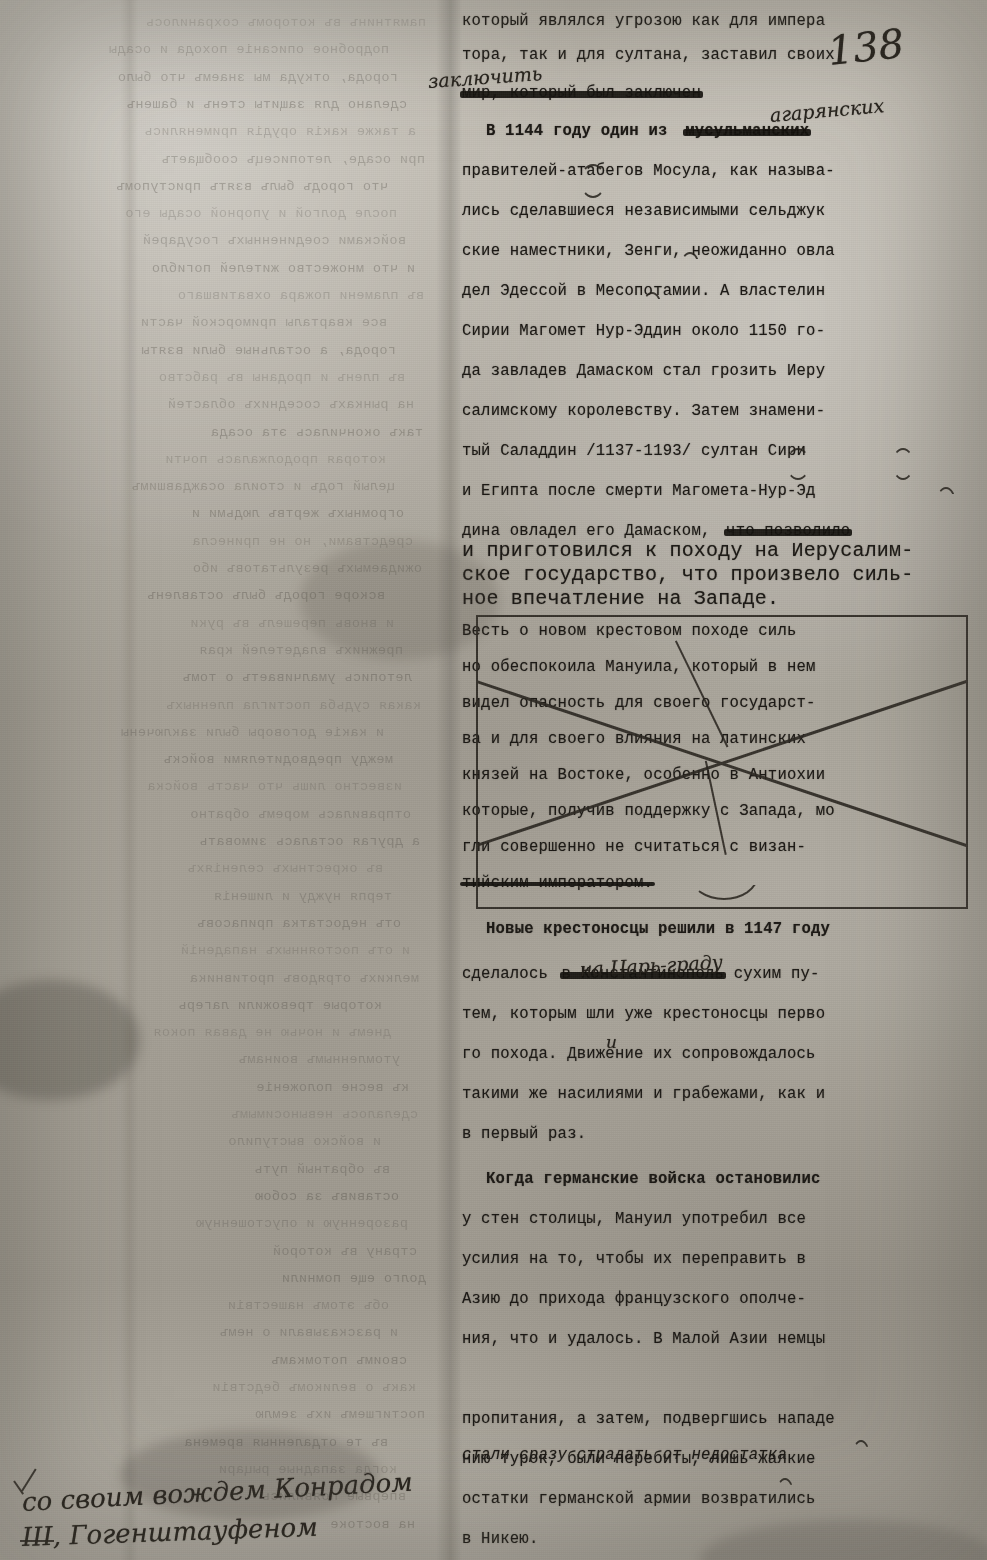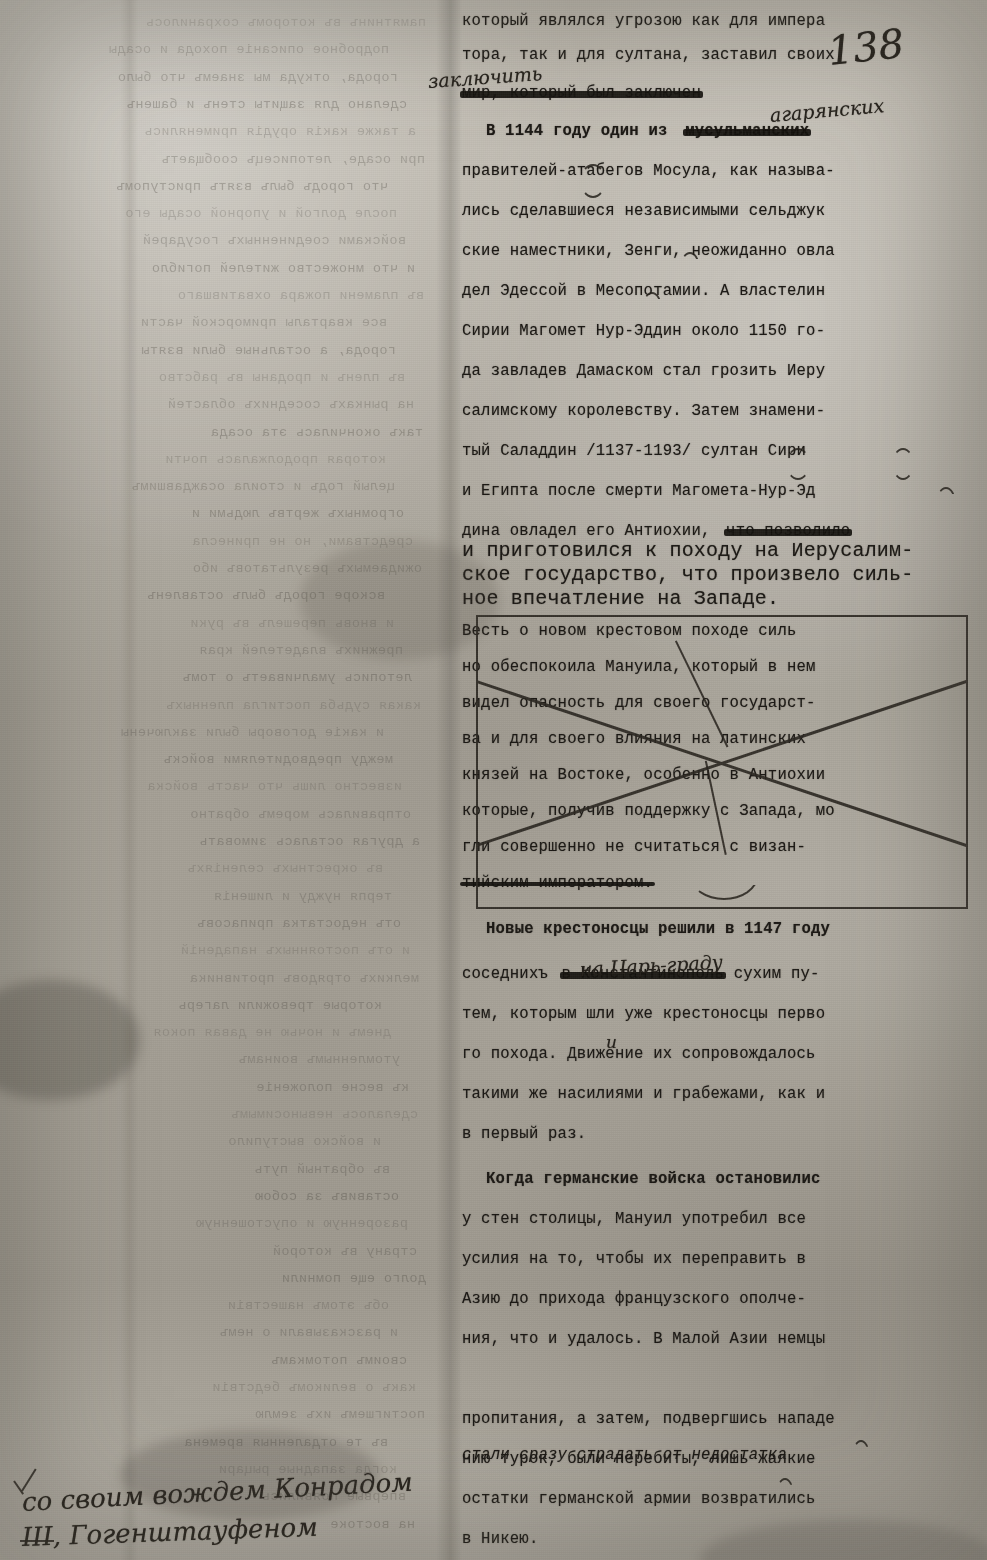--- a/index.html
+++ b/index.html
@@ -276,21 +276,21 @@
     <div class="ln" style="top:192px;">лись сделавшиеся независимыми сельджук</div>
     <div class="ln" style="top:232px;">ские наместники, Зенги, неожиданно овла</div>
     <div class="ln" style="top:272px;">дел Эдессой в Месопотамии. А властелин</div>
     <div class="ln" style="top:312px;">Сирии Магомет Нур-Эддин около 1150 го-</div>
     <div class="ln" style="top:352px;">да завладев Дамаском стал грозить Иеру</div>
     <div class="ln" style="top:392px;">салимскому королевству. Затем знамени-</div>
     <div class="ln" style="top:432px;">тый Саладдин /1137-1193/ султан Сири</div>
     <div class="ln" style="top:472px;">и Египта после смерти Магомета-Нур-Эд</div>
 
     <div class="ln" style="top:512px;">
-      <span>дина овладел его Антиохии,</span>
+      <span>дина овладел его Дамаском,</span>
       <span class="struck" style="margin-left:6px;">что позволило</span>
     </div>
 
     <div class="ln tight" style="top:538px;">и приготовился к походу на Иерусалим-</div>
     <div class="ln tight" style="top:562px;">ское государство, что произвело силь-</div>
     <div class="ln tight" style="top:586px;">ное впечатление на Западе.</div>
 
     <div class="ln" style="top:612px;">Весть о новом крестовом походе силь</div>
     <div class="ln" style="top:648px;">но обеспокоила Мануила, который в нем</div>
     <div class="ln" style="top:684px;">видел опасность для своего государст-</div>
@@ -298,21 +298,21 @@
     <div class="ln" style="top:756px;">князей на Востоке, особенно в Антиохии</div>
     <div class="ln" style="top:792px;">которые, получив поддержку с Запада, мо</div>
     <div class="ln" style="top:828px;">гли совершенно не считаться с визан-</div>
     <div class="ln" style="top:864px;">
       <span class="struck thin">тийским императором.</span>
     </div>
 
     <div class="ln ind" style="top:910px;">Новые крестоносцы решили в 1147 году</div>
 
     <div class="ln" style="top:955px;">
-      <span>соседнихъ</span>
+      <span>сделалось</span>
       <span class="struck" style="margin-left:4px;">в Константинополь</span>
       <span>сухим пу-</span>
     </div>
 
     <div class="ln" style="top:995px;">тем, которым шли уже крестоносцы перво</div>
     <div class="ln" style="top:1035px;">го похода. Движение их сопровождалось</div>
     <div class="ln" style="top:1075px;">такими же насилиями и грабежами, как и</div>
     <div class="ln" style="top:1115px;">в первый раз.</div>
 
     <div class="ln ind" style="top:1160px;">Когда германские войска остановилис</div>

